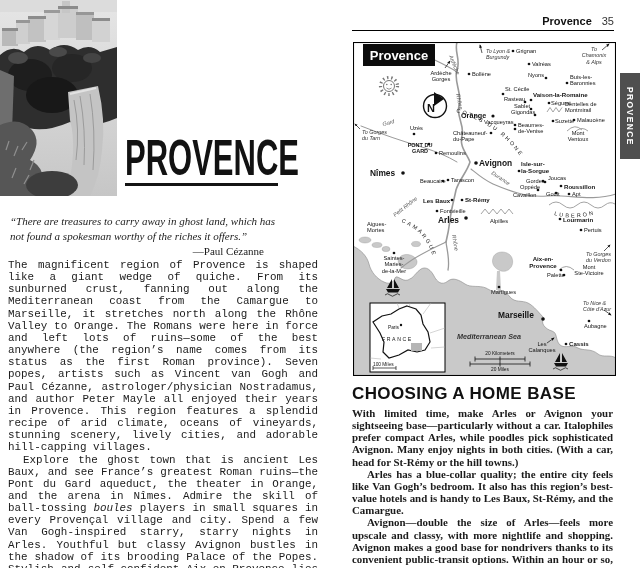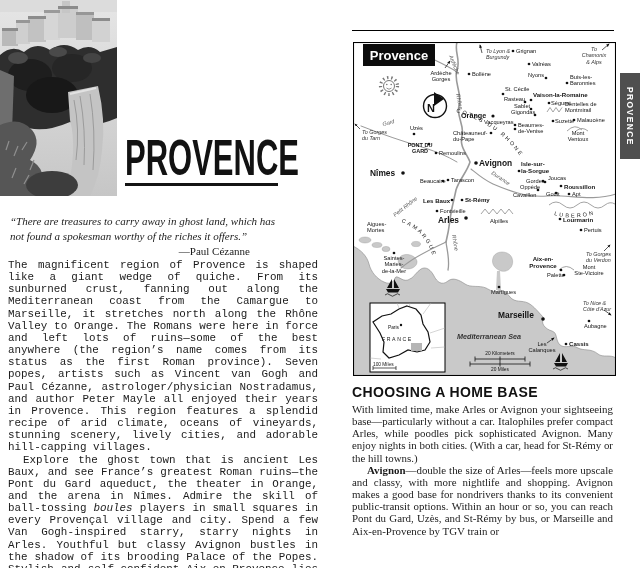--- a/index.html
+++ b/index.html
@@ -8,38 +8,38 @@
 
   
   .photo{position:absolute;left:0;top:0;width:117px;height:196px;}
   .chapter-title{position:absolute;left:125px;top:134px;margin:0;
         font-family:"Liberation Sans","DejaVu Sans",sans-serif;font-weight:bold;
         font-size:50px;line-height:48px;letter-spacing:0px;color:#121212;
         transform:scaleX(.62);transform-origin:left top;white-space:nowrap;}
   .title-rule{position:absolute;left:125px;top:183px;width:153px;height:2.6px;background:#141414;}
   .quote{position:absolute;left:10px;top:214px;width:272px;font-size:11px;line-height:14.5px;}
   .quote-text{margin:0;font-style:italic;}
-  .quote-attr{margin:1px 32px 0 0;text-align:right;font-style:normal;}
+  .quote-attr{margin:1px 18px 0 0;text-align:right;font-style:normal;}
   .body-col{position:absolute;text-align:justify;font-size:10.9px;line-height:12.15px;font-family:Liberation Mono, monospace;}
   .body-col p{margin:0;}
   .body-col p + p{text-indent:15px;}
   .left-col{left:8px;top:259px;width:310px;}
 
   
   .header{position:absolute;left:352px;top:11px;width:262px;text-align:right;
         font-family:"Liberation Sans","DejaVu Sans",sans-serif;}
   .hdr-section{font-weight:bold;font-size:11px;color:#111;}
   .hdr-page{font-size:11px;color:#333;margin-left:10px;}
   .header-rule{position:absolute;left:352px;top:30px;width:262px;height:1px;background:#000;}
   .map{position:absolute;left:353px;top:42px;width:263px;height:334px;}
   .homebase{position:absolute;left:352px;top:384px;width:261px;}
   .hb-heading{margin:0 0 3px 0;font-family:"Liberation Sans","DejaVu Sans",sans-serif;
-        font-size:14px;letter-spacing:.4px;color:#111;}
+        font-size:17px;letter-spacing:.4px;color:#111;}
   .hb-paras{text-align:justify;font-size:10.9px;line-height:12.15px;}
-  .hb-paras p{margin:0;}
+  .hb-paras p{margin:0;font-weight:bold;}
   .hb-paras p + p{text-indent:15px;}
 
   
   .side-tab{position:absolute;right:0;top:73px;width:20px;height:86px;background:#4f4f4f;
         color:#fff;font-family:"Liberation Sans","DejaVu Sans",sans-serif;font-weight:bold;
         font-size:8.5px;letter-spacing:1.4px;writing-mode:vertical-rl;text-align:center;
         line-height:20px;}
 
   
   .ml{font-family:"Liberation Sans","DejaVu Sans",sans-serif;fill:#141414;}
@@ -125,20 +125,23 @@
   <div class="quote">
     <p class="quote-text">“There are treasures to carry away in ghost land, which has not found a spokesman worthy of the riches it offers.”</p>
     <p class="quote-attr">—Paul Cézanne</p>
   </div>
 
   <div class="body-col left-col" id="left-paras">
       <p><span>The magnificent region of Provence is shaped like a giant wedge of quiche. From its sunburned crust, fanning out along the Mediterranean coast from the Camargue to Marseille, it stretches north along the Rhône Valley to Orange. The Romans were here in force and left lots of ruins—some of the best anywhere (the region’s name comes from its status as the first Roman province). Seven popes, artists such as Vincent van Gogh and Paul Cézanne, astrologer/physician Nostradamus, and author Peter Mayle all enjoyed their years in Provence. This region features a splendid recipe of arid climate, oceans of vineyards, stunning scenery, lively cities, and adorable hill-capping villages.</span></p>
       <p><span>Explore the ghost town that is ancient Les Baux, and see France’s greatest Roman ruins—the Pont du Gard aqueduct, the theater in Orange, and the arena in Nîmes. Admire the skill of ball-tossing </span><i>boules</i><span> players in small squares in every Provençal village and city. Spend a few Van Gogh-inspired starry, starry nights in Arles. Youthful but classy Avignon bustles in the shadow of its brooding Palace of the Popes. Stylish and self-confident Aix-en-Provence lies 30 minutes from the sea and feels more Mediterranean. It’s a short hop from Arles or Avignon into the splendid scenery and villages of the Côtes du Rhône and Luberon regions. To properly understand southern France, day-trip into gritty Marseille. If you prefer a perfectly Provençal port and beach-town fix, linger in Cassis, just to the east.</span></p>
     </div>
 
+  <div class="header">
+    <span class="hdr-section">Provence</span><span class="hdr-page">35</span>
+  </div>
   <div class="header-rule"></div>
 
   <div class="map">
     <svg width="263" height="334" viewBox="0 0 263 334">
       <defs>
         <marker id="arr" markerWidth="6" markerHeight="6" refX="4" refY="2" orient="auto">
           <path d="M0,0 L5,2 L0,4 Z" fill="#111"></path>
         </marker>
         <path id="p-cotes" d="M103,70 Q148,83 171,120" fill="none"></path>
         <path id="p-camargue" d="M48,180 Q74,190 80,216" fill="none"></path>
@@ -346,19 +349,20 @@
         </g>
 
       <rect x=".5" y=".5" width="262" height="333" fill="none" stroke="#000" stroke-width="1.1"></rect>
     </svg>
   </div>
 
   <div class="homebase">
     <h2 class="hb-heading">CHOOSING A HOME BASE</h2>
     <div class="hb-paras" id="hb-paras">
         <p><span>With limited time, make Arles or Avignon your sightseeing base—particularly without a car. Italophiles prefer compact Arles, while poodles pick sophisticated Avignon. Many enjoy nights in both cities. (With a car, head for St-Rémy or the hill towns.)</span></p>
+        <p><b>Arles</b><span> has a blue-collar quality; the entire city feels like Van Gogh’s bedroom. It also has this region’s best-value hotels and is handy to Les Baux, St-Rémy, and the Camargue.</span></p>
         <p><b>Avignon</b><span>—double the size of Arles—feels more upscale and classy, with more nightlife and shopping. Avignon makes a good base for nondrivers thanks to its convenient public-transit options. Within an hour or so, you can reach Pont du Gard, Uzès, and St-Rémy by bus, or Marseille and Aix-en-Provence by TGV train or</span></p>
       </div>
   </div>
 
   <div class="side-tab">PROVENCE</div>
 
 </div>
 
 </body></html>

